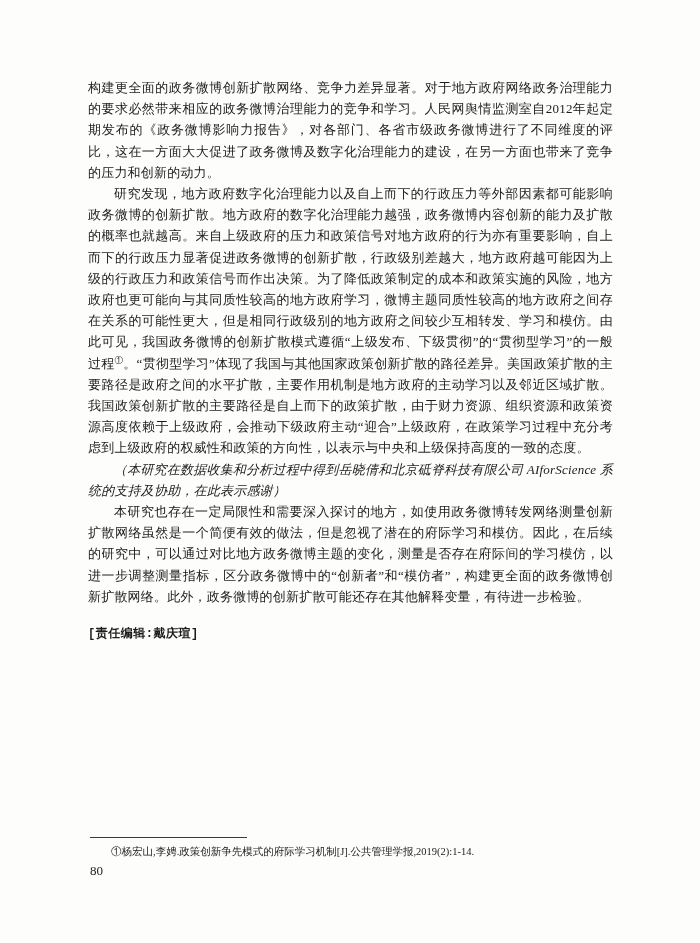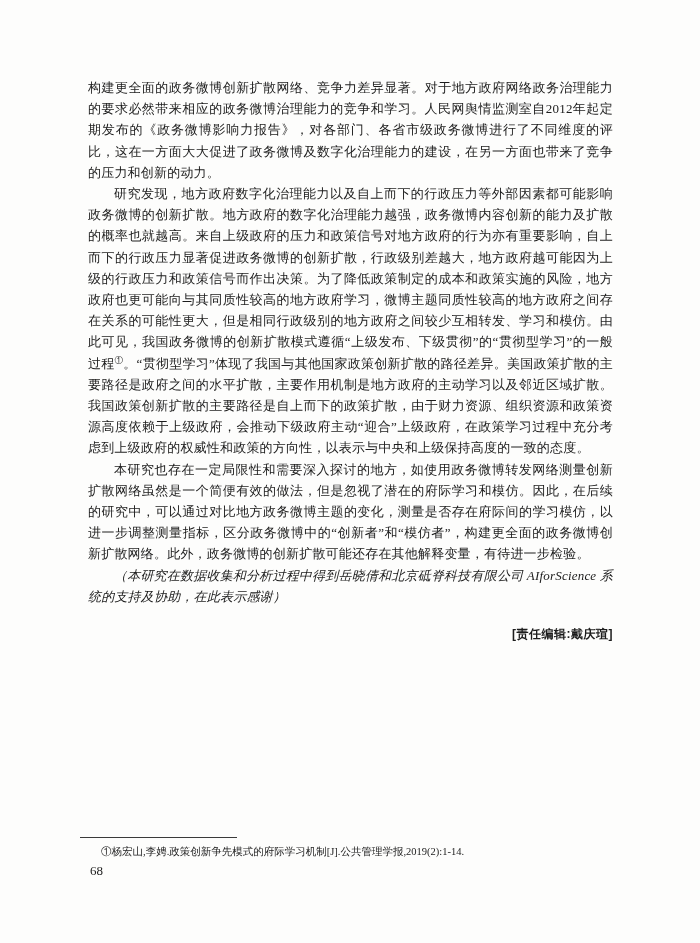--- a/index.html
+++ b/index.html
@@ -38,29 +38,29 @@
     font-size: 8.5px;
     line-height: 0;
     vertical-align: super;
   }
   .ack {
     font-style: italic;
   }
   .editor {
     margin: 17px 0 0 0;
     text-indent: 0;
-    text-align: right;
-    font-family: Liberation Sans, sans-serif;
+    text-align: left;
+    font-family: Liberation Mono, monospace;
     font-weight: 600;
     font-size: 12px;
     letter-spacing: 0.5px;
   }
   .footnote-area {
     position: absolute;
-    left: 80px;
+    left: 90px;
     top: 837px;
     width: 523px;
   }
   .fn-rule {
     width: 157px;
     height: 1px;
     background: #3a3a3a;
   }
   .footnote {
     margin: 7px 0 0 0;
@@ -81,27 +81,27 @@
 <body>
 
 <div class="page">
 
   <main class="article">
     <p class="para first">构建更全面的政务微博创新扩散网络、竞争力差异显著。对于地方政府网络政务治理能力的要求必然带来相应的政务微博治理能力的竞争和学习。人民网舆情监测室自2012年起定期发布的《政务微博影响力报告》，对各部门、各省市级政务微博进行了不同维度的评比，这在一方面大大促进了政务微博及数字化治理能力的建设，在另一方面也带来了竞争的压力和创新的动力。</p>
 
     <p class="para"><span>研究发现，地方政府数字化治理能力以及自上而下的行政压力等外部因素都可能影响政务微博的创新扩散。地方政府的数字化治理能力越强，政务微博内容创新的能力及扩散的概率也就越高。来自上级政府的压力和政策信号对地方政府的行为亦有重要影响，自上而下的行政压力显著促进政务微博的创新扩散，行政级别差越大，地方政府越可能因为上级的行政压力和政策信号而作出决策。为了降低政策制定的成本和政策实施的风险，地方政府也更可能向与其同质性较高的地方政府学习，微博主题同质性较高的地方政府之间存在关系的可能性更大，但是相同行政级别的地方政府之间较少互相转发、学习和模仿。由此可见，我国政务微博的创新扩散模式遵循“上级发布、下级贯彻”的“贯彻型学习”的一般过程</span><sup class="fnref">①</sup><span>。“贯彻型学习”体现了我国与其他国家政策创新扩散的路径差异。美国政策扩散的主要路径是政府之间的水平扩散，主要作用机制是地方政府的主动学习以及邻近区域扩散。我国政策创新扩散的主要路径是自上而下的政策扩散，由于财力资源、组织资源和政策资源高度依赖于上级政府，会推动下级政府主动“迎合”上级政府，在政策学习过程中充分考虑到上级政府的权威性和政策的方向性，以表示与中央和上级保持高度的一致的态度。</span></p>
 
 
+    <p class="para ack">（本研究在数据收集和分析过程中得到岳晓倩和北京砥脊科技有限公司 AIforScience 系统的支持及协助，在此表示感谢）</p>
+
     <p class="para">本研究也存在一定局限性和需要深入探讨的地方，如使用政务微博转发网络测量创新扩散网络虽然是一个简便有效的做法，但是忽视了潜在的府际学习和模仿。因此，在后续的研究中，可以通过对比地方政务微博主题的变化，测量是否存在府际间的学习模仿，以进一步调整测量指标，区分政务微博中的“创新者”和“模仿者”，构建更全面的政务微博创新扩散网络。此外，政务微博的创新扩散可能还存在其他解释变量，有待进一步检验。</p>
-
-    <p class="para ack">（本研究在数据收集和分析过程中得到岳晓倩和北京砥脊科技有限公司 AIforScience 系统的支持及协助，在此表示感谢）</p>
 
     <p class="editor">[责任编辑:戴庆瑄]</p>
   </main>
 
   <footer class="footnote-area">
     <div class="fn-rule"></div>
     <p class="footnote">①杨宏山,李娉.政策创新争先模式的府际学习机制[J].公共管理学报,2019(2):1-14.</p>
   </footer>
 
-  <div class="page-number">68</div>
+  <div class="page-number">80</div>
 
 </div>
 
 </body></html>

